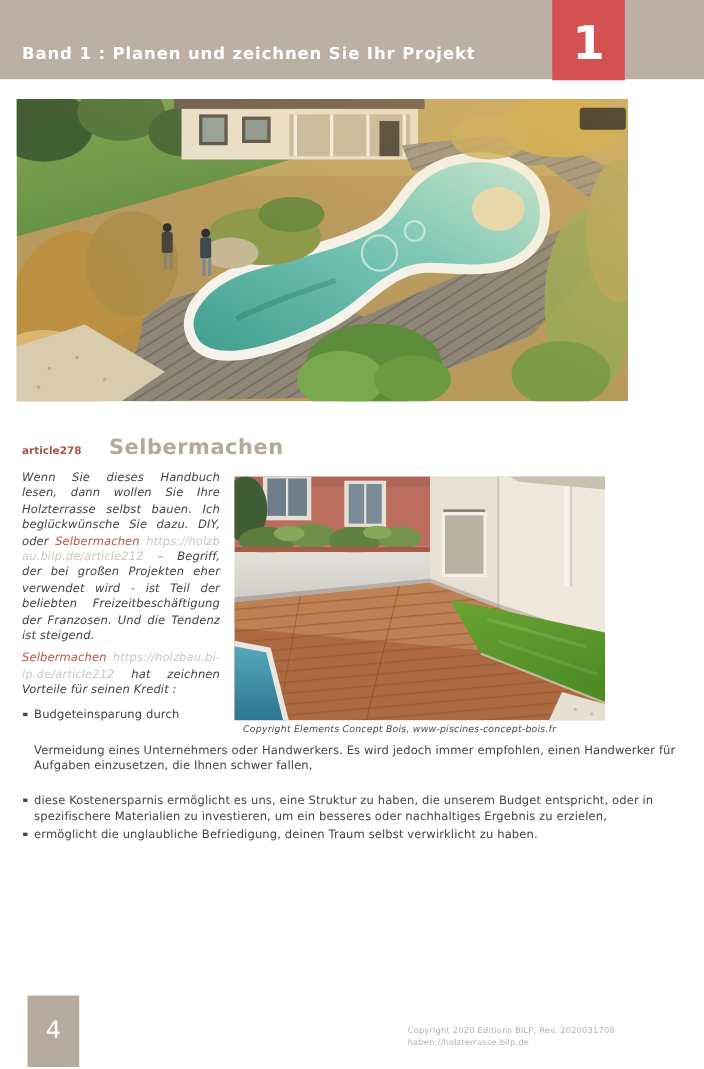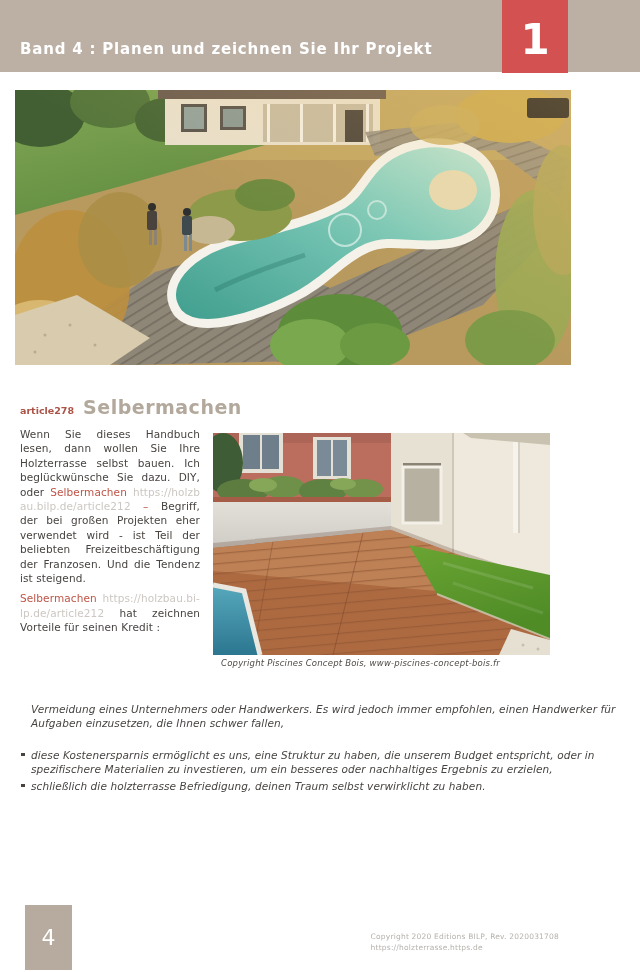--- a/index.html
+++ b/index.html
@@ -21,54 +21,54 @@
   #photo2 { position:relative; width:337px; height:222px; overflow:hidden; }
   .caption { font-size:8.5px; font-style:italic; color:#4e4a46; margin-top:3px;
              padding-left:8px; letter-spacing:0.2px; }
 
   
   .watermark { position:absolute; left:148px; top:412px; z-index:5; pointer-events:none;
                font-size:100px; font-weight:bold; letter-spacing:10px; line-height:1;
                color:#d3cfcb; opacity:0.55; white-space:nowrap; }
 
   
-  .article-head { position:absolute; left:20px; top:396px; display:flex; align-items:baseline; gap:9px; }
+  .article-head { position:absolute; left:20px; top:396px; display:flex; align-items:baseline; gap:25px; }
   .article-label { font-size:9.5px; font-weight:bold; color:#ab5347; }
   .article-title { font-size:19px; font-weight:bold; color:#b3a89c; letter-spacing:0.5px; }
 
   
   .col { position:absolute; left:20px; top:427px; width:180px; font-size:10.5px;
          line-height:14.4px; color:#474340; text-align:justify; letter-spacing:0.1px; }
-  .col p { margin:0 0 6px 0; }
+  .col p { margin:0 0 6px 0;font-style:italic; }
   .red-link { color:#bf5345; }
   .gray-link { color:#ccc7c2; word-break:break-all; }
   ul.bullets { margin:8px 0 0 0; padding:0; list-style:none; }
   .bullets li { position:relative; padding-left:11px; margin-bottom:2px; }
   .bullets li::before { content:""; position:absolute; left:1px; top:5px;
                         width:3.5px; height:3.5px; background:#474340; }
 
   
-  .fullwidth { position:absolute; left:20px; top:702px; width:601px; font-size:10.5px;
-               line-height:14.4px; color:#474340; letter-spacing:0.1px;font-style:italic; }
+  .fullwidth { position:absolute; left:20px; top:675px; width:601px; font-size:10.5px;
+               line-height:14.4px; color:#474340; letter-spacing:0.1px; }
   .cont { padding-left:11px; margin-bottom:2px; }
 
   
   .footer-num { position:absolute; left:25px; top:905px; width:47px; height:65px;
                 background:#b7ab9f; color:#ffffff; font-size:22px;
                 display:flex; align-items:center; justify-content:center; }
   .footer-meta { position:absolute; right:81px; top:932px; text-align:left;
                  font-size:7.5px; line-height:10.5px; color:#b6b1ac; letter-spacing:0.2px; }
 </style>
 </head>
 <body>
 
 <div class="page">
 
   <div class="band">
-    <div class="band-title">Band 4 : Planen und zeichnen Sie Ihr Projekt</div>
+    <div class="band-title">Band 1 : Planen und zeichnen Sie Ihr Projekt</div>
     <div class="chapter">
       <span>1</span>
     </div>
   </div>
 
   <div class="photo" id="photo1">
     <svg width="556" height="275" viewBox="0 0 556 275">
       <defs>
         <linearGradient id="waterG" x1="0" y1="1" x2="1" y2="0">
           <stop offset="0" stop-color="#3f9d8d"></stop>
@@ -164,20 +164,21 @@
 
   <div class="article-head">
     <span class="article-label">article278</span>
     <span class="article-title">Selbermachen</span>
   </div>
 
   <div class="col">
     <p><span>Wenn Sie dieses Handbuch lesen, dann wollen Sie Ihre Holzterrasse selbst bauen. Ich beglückwünsche Sie dazu. DIY, oder </span><span class="red-link">Selbermachen</span><span class="gray-link"> https://holzbau.bilp.de/article212</span><span class="red-link"> – </span><span>Begriff, der bei großen Projekten eher verwendet wird - ist Teil der beliebten Freizeitbeschäftigung der Franzosen. Und die Tendenz ist steigend.</span></p>
     <p><span class="red-link">Selbermachen</span><span class="gray-link"> https://holzbau.bi-lp.de/article212 </span><span>hat zeichnen Vorteile für seinen Kredit :</span></p>
     <ul class="bullets">
+      <li>Budgeteinsparung durch</li>
     </ul>
   </div>
 
   <figure id="fig2" style="margin:0">
     <div class="photo" id="photo2">
       <svg width="337" height="222" viewBox="0 0 337 222">
         <defs>
           <linearGradient id="wallG" x1="0" y1="0" x2="0" y2="1">
             <stop offset="0" stop-color="#e3e0da"></stop>
               <stop offset="1" stop-color="#cfccc6"></stop>
@@ -250,32 +251,32 @@
           <polygon points="0,154 30,160 46,222 0,222" fill="url(#poolG)"></polygon>
           <polyline points="0,152 31,158 47,222" stroke="#e9e7df" stroke-width="5" fill="none"></polyline>
         </g>
         <g>
           <polygon points="298,196 337,207 337,222 286,222" fill="#e6e0d2"></polygon>
           <circle cx="310" cy="212" r="1.5" fill="#c6bfae"></circle>
             <circle cx="325" cy="216" r="1.5" fill="#c6bfae"></circle>
         </g>
       </svg>
     </div>
-    <figcaption class="caption">Copyright Piscines Concept Bois, www-piscines-concept-bois.fr</figcaption>
+    <figcaption class="caption">Copyright Elements Concept Bois, www-piscines-concept-bois.fr</figcaption>
   </figure>
 
   <div class="fullwidth">
     <div class="cont">Vermeidung eines Unternehmers oder Handwerkers. Es wird jedoch immer empfohlen, einen Handwerker für Aufgaben einzusetzen, die Ihnen schwer fallen,</div>
     <ul class="bullets" style="margin-top:17px">
       <li>diese Kostenersparnis ermöglicht es uns, eine Struktur zu haben, die unserem Budget entspricht, oder in spezifischere Materialien zu investieren, um ein besseres oder nachhaltiges Ergebnis zu erzielen,</li>
-      <li>schließlich die holzterrasse Befriedigung, deinen Traum selbst verwirklicht zu haben.</li>
+      <li>ermöglicht die unglaubliche Befriedigung, deinen Traum selbst verwirklicht zu haben.</li>
     </ul>
   </div>
 
   <div class="footer-num">
     <span>4</span>
   </div>
   <div class="footer-meta">
     <div>Copyright 2020 Editions BILP, Rev. 2020031708</div>
-    <div>https://holzterrasse.https.de</div>
+    <div>haben://holzterrasse.bilp.de</div>
   </div>
 
 </div>
 
 </body></html>

